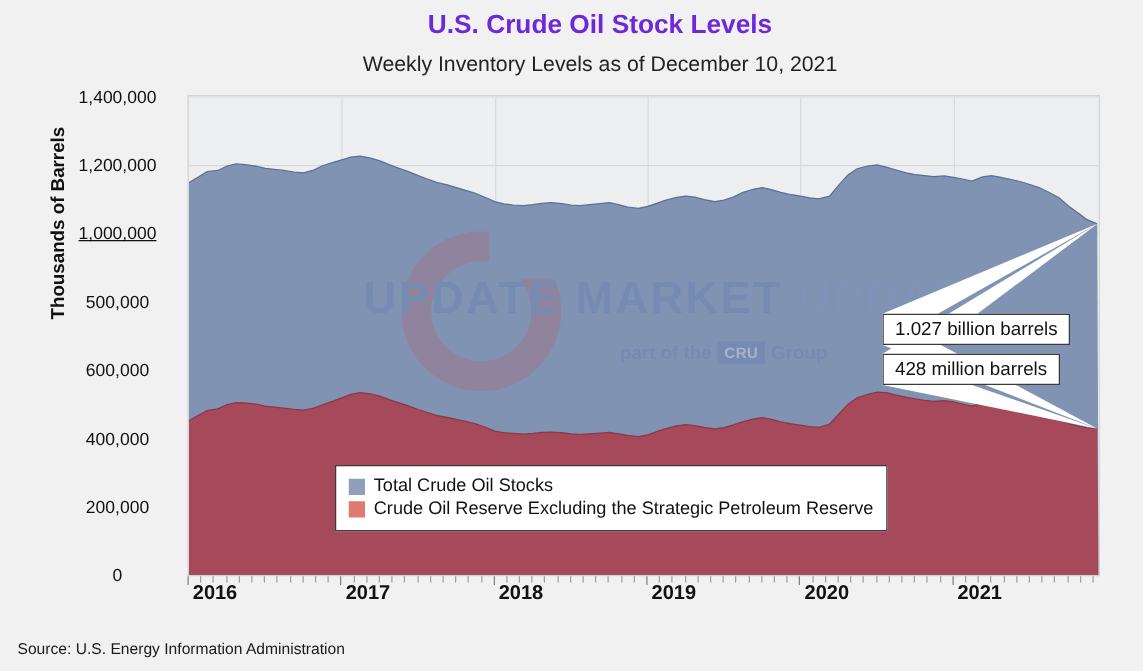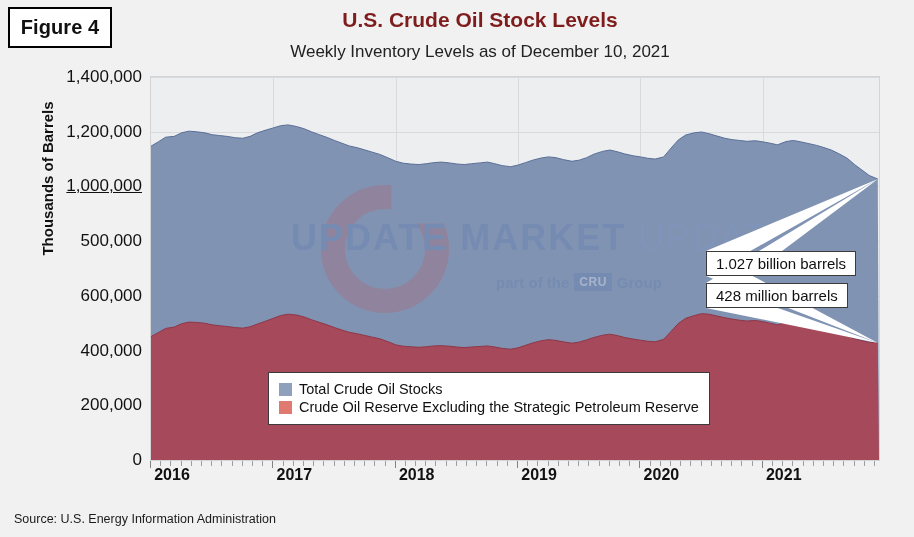--- a/index.html
+++ b/index.html
@@ -18,21 +18,21 @@
     width:100px;height:37px;
     background:#ffffff;border:2px solid #000000;
     display:flex;align-items:center;justify-content:center;
     font-size:20px;font-weight:bold;color:#111;
     letter-spacing:.1px;
   }
 
   
   .chart-title{
     position:absolute;left:160px;top:8px;width:640px;
-    text-align:center;font-size:21px;font-weight:bold;color:#7f1d1d;
+    text-align:center;font-size:21px;font-weight:bold;color:#6d28d9;
   }
   .chart-subtitle{
     position:absolute;left:160px;top:42px;width:640px;
     text-align:center;font-size:17px;color:#222;font-weight:normal;
   }
 
   
   .yaxis-title{
     position:absolute;
     left:-118px;top:170px;
@@ -49,22 +49,22 @@
     background:#eceef0;
     border:1px solid #d2d4d6;
     box-sizing:border-box;
     overflow:hidden;
   }
   .gridline-h{position:absolute;left:0;right:0;height:1px;background:#d8dadd;}
   .gridline-v{position:absolute;top:0;bottom:0;width:1px;background:#d8dadd;}
 
   
   .ytick{
-    position:absolute;right:0;width:96px;text-align:right;
-    font-size:17px;color:#111;
+    position:absolute;right:0;width:96px;text-align:center;
+    font-size:14px;color:#111;
     transform:translateY(-50%);
   }
   .ylabels{position:absolute;left:42px;top:76px;width:100px;height:385px;}
 
   
   .xlabels{position:absolute;left:150px;top:466px;width:732px;height:26px;}
   .xtick{
     position:absolute;top:0;font-size:16px;font-weight:bold;color:#111;
     transform:translateX(-50%);
   }
@@ -126,23 +126,20 @@
   }
   .footer-right{
     position:absolute;right:14px;top:512px;font-size:12.5px;color:#1a1a1a;
   }
 </style>
 </head>
 <body>
 
 <div id="root">
 
-  <div class="figure-badge">
-    <span>Figure 4</span>
-  </div>
 
   <div class="chart-title">U.S. Crude Oil Stock Levels</div>
   <div class="chart-subtitle">Weekly Inventory Levels as of December 10, 2021</div>
 
   <div class="yaxis-title">Thousands of Barrels</div>
 
   <div class="ylabels">
       <div class="ytick" style="top: 384px;">0</div>
       <div class="ytick" style="top: 329.286px;">200,000</div>
       <div class="ytick" style="top: 274.571px;">400,000</div>

